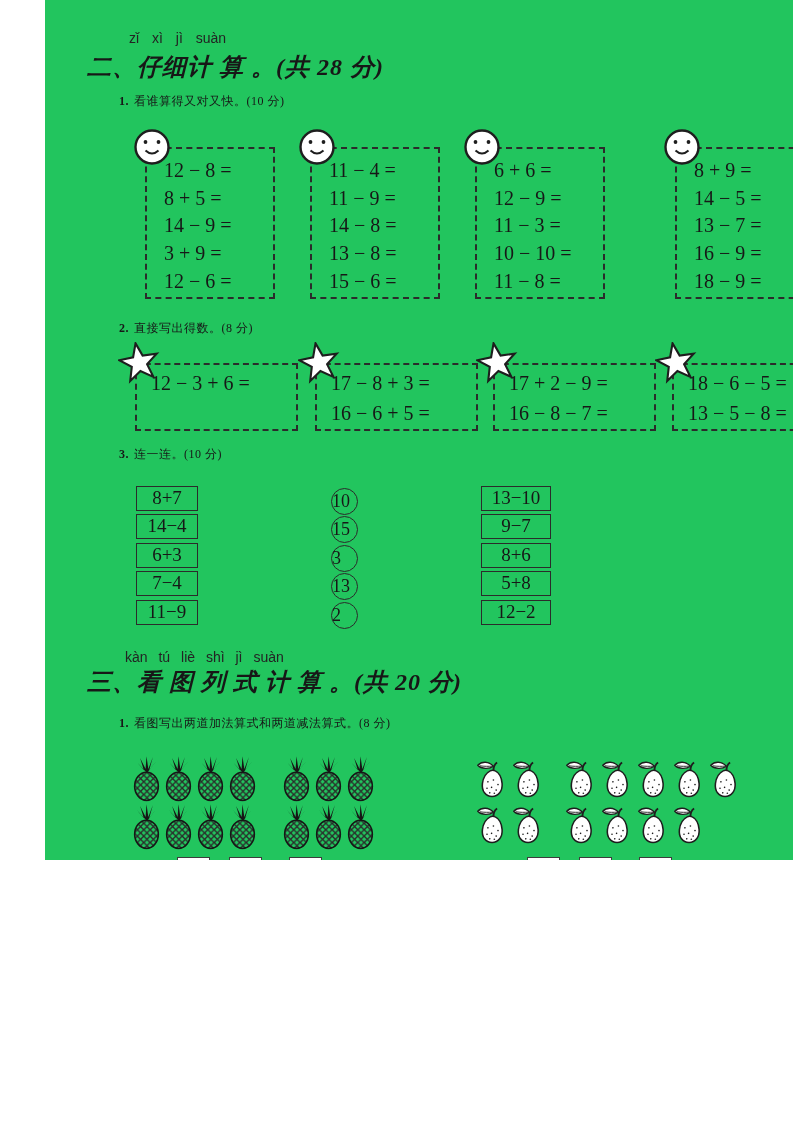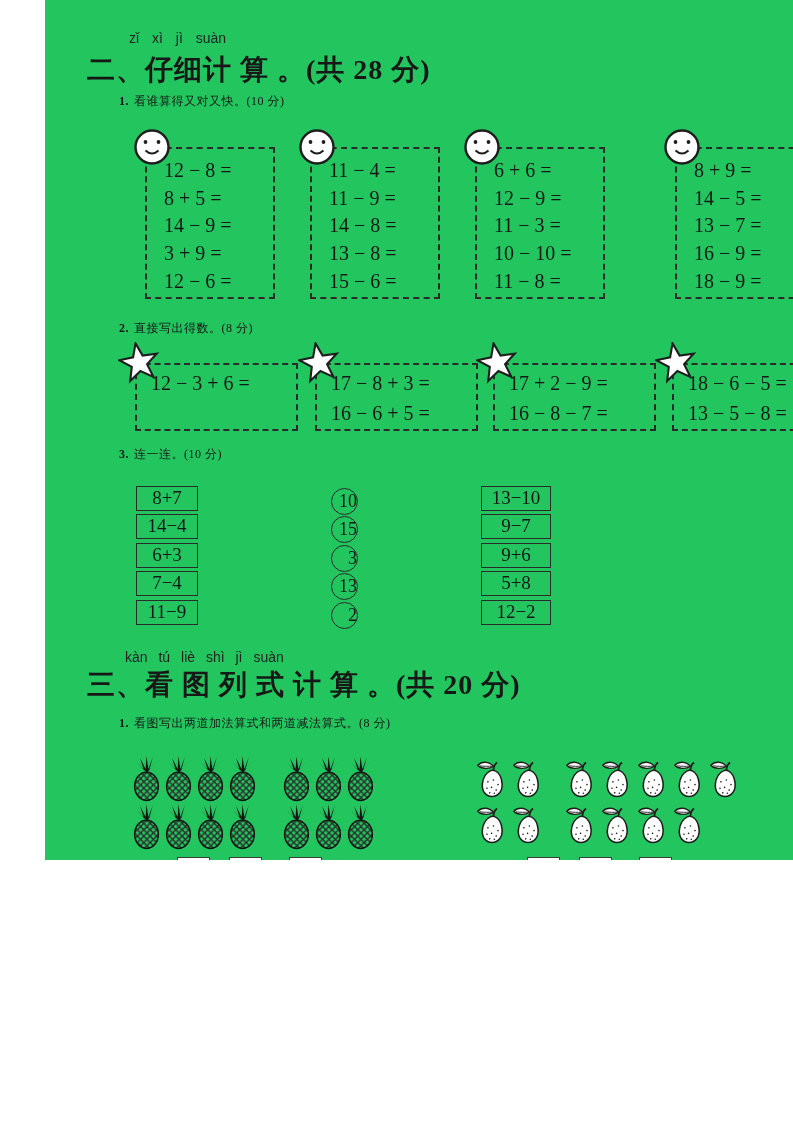--- a/index.html
+++ b/index.html
@@ -1,22 +1,22 @@
 <!DOCTYPE html>
 <html><head>
 <meta charset="utf-8">
 <style>
   html,body{margin:0;padding:0;background:#ffffff;}
   .page{position:relative;width:793px;height:860px;background:#22c55e;
         font-family:"Liberation Serif",serif;color:#171717;overflow:hidden;margin-left:45px;}
 
   .pinyin{position:absolute;font-family:"Liberation Sans",sans-serif;
           font-size:14px;color:#232323;word-spacing:9px;white-space:nowrap;}
-  .sec-title{position:absolute;margin:0;font-size:28px;font-weight:bold;
-             letter-spacing:1px;white-space:nowrap;}
+  .sec-title{position:absolute;margin:0;font-size:24px;font-weight:bold;
+             letter-spacing:1px;white-space:nowrap;font-style:italic;}
   .q-title{position:absolute;font-size:12px;letter-spacing:.5px;white-space:nowrap;}
   .q-title b{margin-right:5px;}
 
   
   .calc-box{position:absolute;width:130px;height:152px;border:2px dashed #2b2b2b;
             box-sizing:border-box;padding:8px 0 0 17px;}
   .calc-box .eq{font-size:20px;line-height:27.7px;white-space:nowrap;}
   .smiley{position:absolute;left:-14px;top:-21px;width:38px;height:38px;}
 
   
@@ -24,21 +24,21 @@
             box-sizing:border-box;padding:3px 0 0 14px;}
   .star-box .eq{font-size:20px;line-height:30px;white-space:nowrap;}
   .star{position:absolute;left:-19px;top:-23px;width:42px;height:42px;}
 
   
   .m-col{position:absolute;}
   .m-box{width:62px;height:25px;border:1.6px solid #2b2b2b;box-sizing:border-box;
          margin-bottom:3.4px;text-align:center;font-size:19px;line-height:22px;}
   .m-box.wide{width:70px;}
   .m-circle{width:27px;height:27px;border:1.6px solid #2b2b2b;border-radius:50%;
-            box-sizing:border-box;margin-bottom:1.4px;text-align:right;
+            box-sizing:border-box;margin-bottom:1.4px;text-align:left;
             font-size:18px;line-height:24px;}
 
   
   .fruit-group{position:absolute;}
   .fruit-row{display:flex;gap:1px;}
   .fruit{display:block;}
 
   
   .eq-side{position:absolute;}
   .eq-row{display:flex;align-items:center;height:34px;margin-bottom:18px;}
@@ -181,21 +181,21 @@
   <div class="m-col" style="left:286px;top:488px">
     <div class="m-circle">10</div>
     <div class="m-circle">15</div>
     <div class="m-circle">3</div>
     <div class="m-circle">13</div>
     <div class="m-circle">2</div>
   </div>
   <div class="m-col" style="left:436px;top:486px">
     <div class="m-box wide">13−10</div>
     <div class="m-box wide">9−7</div>
-    <div class="m-box wide">9+6</div>
+    <div class="m-box wide">8+6</div>
     <div class="m-box wide">5+8</div>
     <div class="m-box wide">12−2</div>
   </div>
 
   <div class="pinyin" style="left:80px;top:649px;word-spacing:7px">kàn tú liè shì jì suàn</div>
   <h2 class="sec-title" style="left:42px;top:666px">三、看 图 列 式 计 算 。(共 20 分)</h2>
   <div class="q-title" style="left:74px;top:715px">
     <b>1.</b><span>看图写出两道加法算式和两道减法算式。(8 分)</span>
   </div>
 

